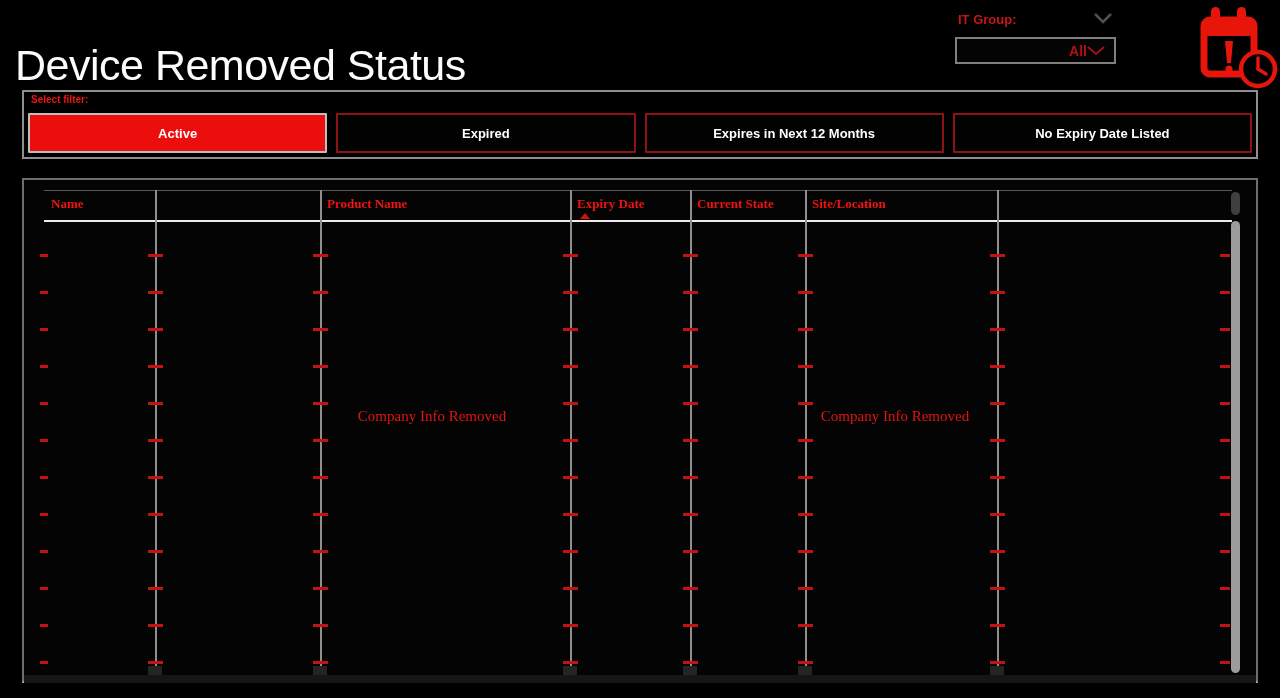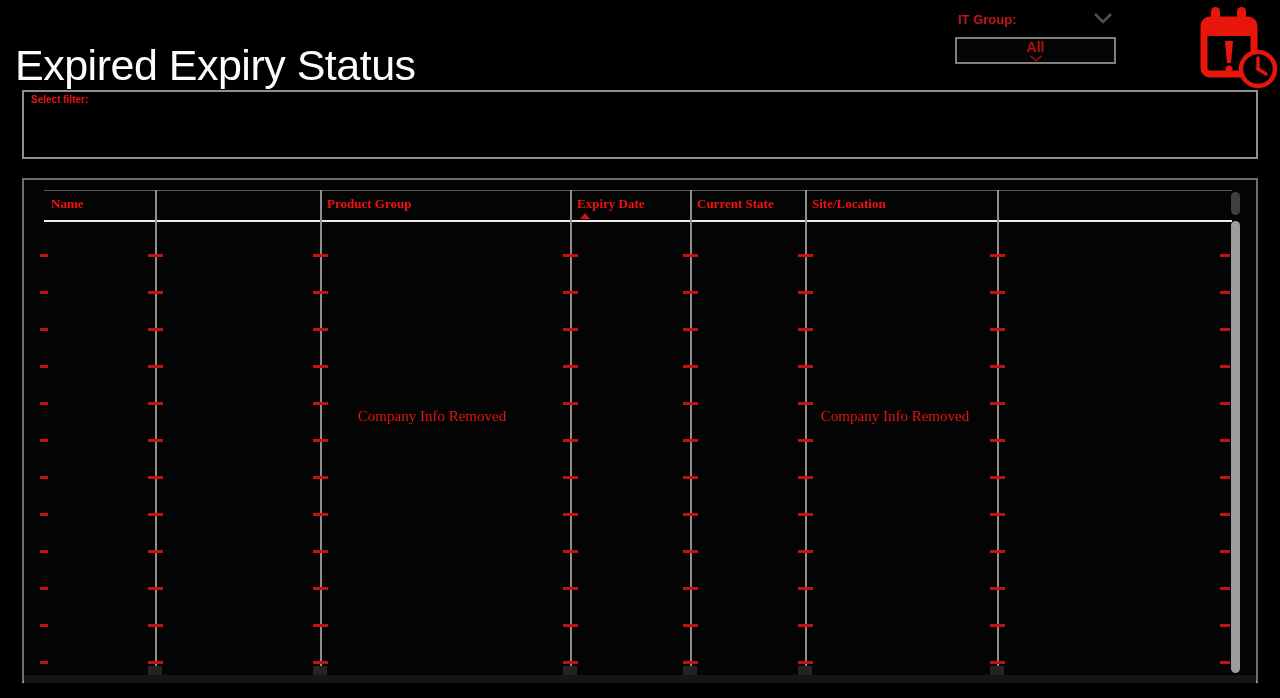--- a/index.html
+++ b/index.html
@@ -9,21 +9,21 @@
   
   .page-title{position:absolute;left:15px;top:10px;font-size:43px;line-height:1.25;
       color:#fcfcfc;font-weight:400;letter-spacing:-0.5px;white-space:nowrap;}
 
   .slicer-label{position:absolute;left:958px;top:12px;font-size:13px;font-weight:700;
       color:#c2171a;}
   .slicer-collapse{position:absolute;left:1093px;top:12px;width:20px;height:12px;cursor:pointer;}
   .it-dropdown{position:absolute;left:955px;top:37px;width:161px;height:27px;
       box-sizing:border-box;border:2px solid #7f7f7f;background:#040404;
       display:flex;align-items:center;justify-content:flex-end;
-      padding:0 9px;cursor:pointer;flex-direction:column;}
+      padding:0 9px;cursor:pointer;}
   .it-dropdown .value{font-size:14px;font-weight:600;color:#b4110f;}
 
   .cal-icon{position:absolute;left:1200px;top:5px;width:78px;height:86px;}
 
   
   .filter-panel{position:absolute;left:22px;top:90px;width:1236px;height:69px;
       box-sizing:border-box;border:2px solid #8f8f8f;background:#000;}
   .filter-label{position:absolute;left:7px;top:2px;font-size:10px;font-weight:600;color:#ee1412;}
   .filter-buttons{position:absolute;left:4px;right:4px;top:21px;display:flex;gap:9px;}
   .fbtn{flex:1;height:40px;background:#020202;border:2px solid #8e1216;color:#fff;
@@ -52,21 +52,21 @@
   .note{position:absolute;top:236px;transform:translate(-50%,-50%);
       font-size:15px;color:#e21511;white-space:nowrap;}
   .hscroll{position:absolute;left:0;top:495px;width:1232px;height:8px;background:#161616;}
   .vcap{position:absolute;left:1207px;top:12px;width:9px;height:23px;background:#3f3f3f;border-radius:5px;}
   .vthumb{position:absolute;left:1207px;top:41px;width:9px;height:452px;background:#9c9c9c;
       border-radius:5px;cursor:pointer;}
 </style>
 </head>
 <body>
 
-<h1 class="page-title">Expired Expiry Status</h1>
+<h1 class="page-title">Device Removed Status</h1>
 
 <span class="slicer-label">IT Group:</span>
 
 <svg class="slicer-collapse" viewBox="0 0 20 12">
   <polyline points="2,2 10,10 18,2" fill="none" stroke="#4f4f4f" stroke-width="2.6"></polyline>
 </svg>
 
 <div class="it-dropdown">
   <span class="value">All</span>
   <svg width="18" height="10" viewBox="0 0 18 10">
@@ -85,27 +85,33 @@
   <path d="M25 36 L33 36 L31 58 L27 58 Z" fill="#e8150b"></path>
   <circle cx="29" cy="64" r="3.6" fill="#e8150b"></circle>
 
   <circle cx="58" cy="64" r="17" fill="#000" stroke="#e8150b" stroke-width="4.5"></circle>
   <line x1="58" y1="64" x2="58" y2="53" stroke="#e8150b" stroke-width="3.4" stroke-linecap="round"></line>
   <line x1="58" y1="64" x2="66" y2="69" stroke="#e8150b" stroke-width="3.4" stroke-linecap="round"></line>
 </svg>
 
 <section class="filter-panel">
   <div class="filter-label">Select filter:</div>
+  <div class="filter-buttons">
+    <button class="fbtn selected">Active</button>
+    <button class="fbtn">Expired</button>
+    <button class="fbtn">Expires in Next 12 Months</button>
+    <button class="fbtn">No Expiry Date Listed</button>
+  </div>
 </section>
 
 <section class="table-panel">
   <div class="tp-topline"></div>
 
   <div class="th" style="left:20px;width:111px;"><span>Name</span></div>
-  <div class="th" style="left:296px;width:250px;"><span>Product Group</span></div>
+  <div class="th" style="left:296px;width:250px;"><span>Product Name</span></div>
   <div class="th" style="left:546px;width:120px;"><span>Expiry Date</span></div>
   <div class="th" style="left:666px;width:115px;"><span>Current State</span></div>
   <div class="th" style="left:781px;width:225px;"><span>Site/Location</span></div>
 
   <div class="sort-arrow"></div>
   <div class="header-underline"></div>
 
   <div class="divider" style="left:131px;"></div>
   <div class="divider" style="left:296px;"></div>
   <div class="divider" style="left:546px;"></div>

